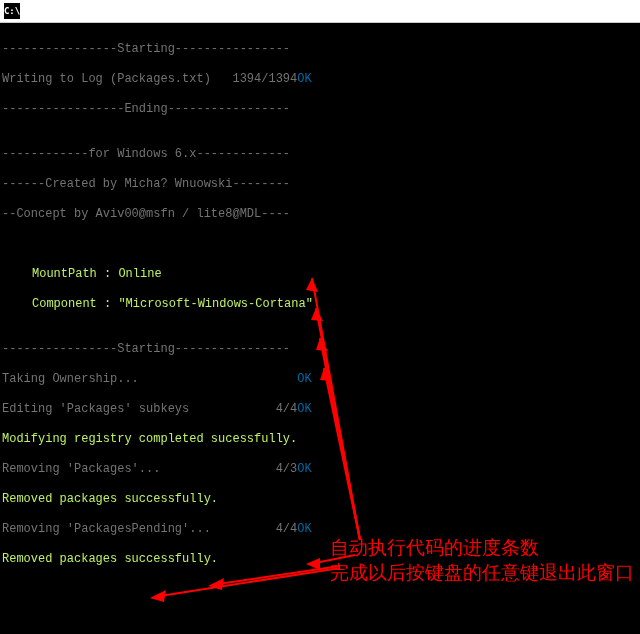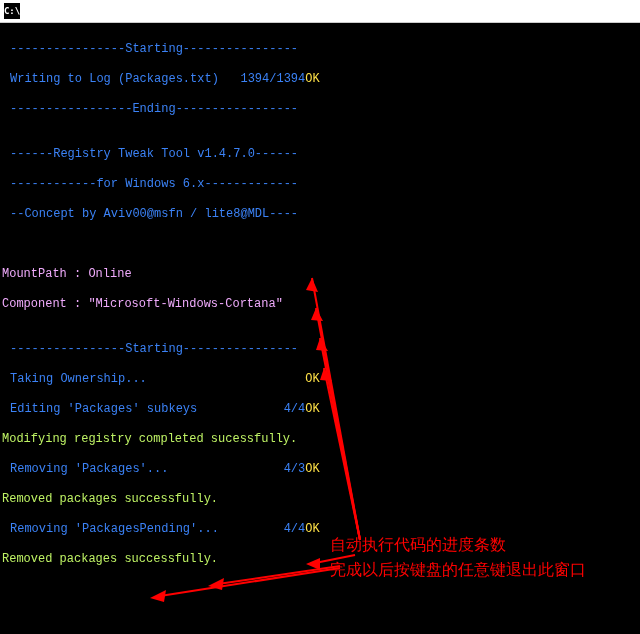--- a/index.html
+++ b/index.html
@@ -50,29 +50,29 @@
     white-space: pre;
     line-height: 15px;
     font-family: "Courier New", monospace;
     font-size: 12px;
     letter-spacing: 0;
   }
   .row {
     display: block;
     white-space: pre;
   }
-  .cyan { color: #f0abfc; }
+  .cyan { color: #bef264; margin-left: 30px; }
   .green { color: #bef264; }
-  .gray { color: #3b82f6; margin-left: 8px; }
-  .ok { color: #fde047; }
+  .gray { color: #737373; }
+  .ok { color: #0369a1; }
   .annot {
     position: absolute;
     color: #ff0000;
     font-family: Liberation Serif, serif;
-    font-size: 16px;
+    font-size: 19px;
     white-space: nowrap;
   }
   svg.arrows {
     position: absolute;
     top: 0;
     left: 0;
     pointer-events: none;
     width: 640px;
     height: 634px;
   }
@@ -90,22 +90,22 @@
 <div class="window">
   <div class="titlebar">
     <span class="icon">C:\</span>
   </div>
 
   <div class="console">
 <span class="row gray">----------------Starting----------------</span>
 <span class="row"><span class="gray">Writing to Log (Packages.txt)   1394/1394</span><span class="ok">OK</span></span>
 <span class="row gray">-----------------Ending-----------------</span>
 <span class="row"></span>
-<span class="row gray">------Registry Tweak Tool v1.4.7.0------</span>
 <span class="row gray">------------for Windows 6.x-------------</span>
+<span class="row gray">------Created by Micha? Wnuowski--------</span>
 <span class="row gray">--Concept by Aviv00@msfn / lite8@MDL----</span>
 <span class="row"></span>
 <span class="row"></span>
 <span class="row cyan">MountPath : Online</span>
 <span class="row cyan">Component : "Microsoft-Windows-Cortana"</span>
 <span class="row"></span>
 <span class="row gray">----------------Starting----------------</span>
 <span class="row"><span class="gray">Taking Ownership...                      </span><span class="ok">OK</span></span>
 <span class="row"><span class="gray">Editing 'Packages' subkeys            4/4</span><span class="ok">OK</span></span>
 <span class="row green">Modifying registry completed sucessfully.</span>

